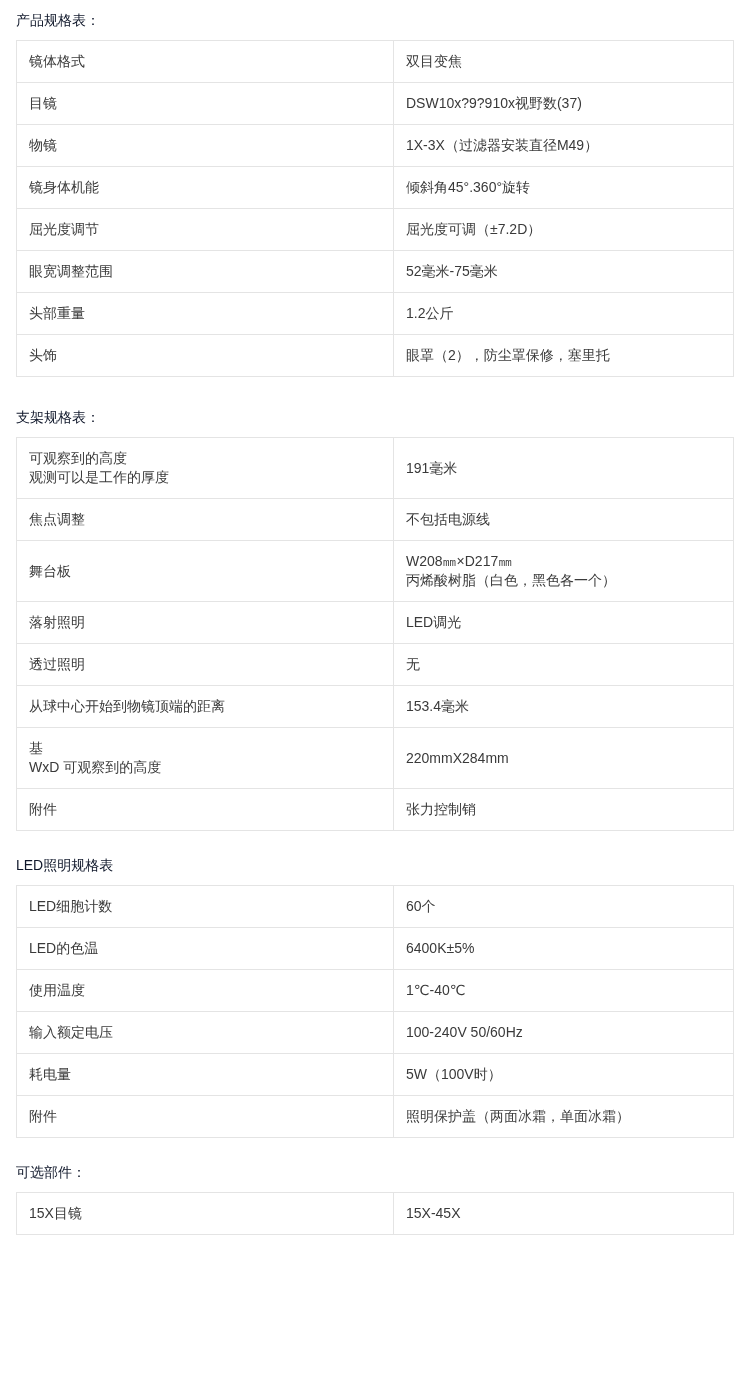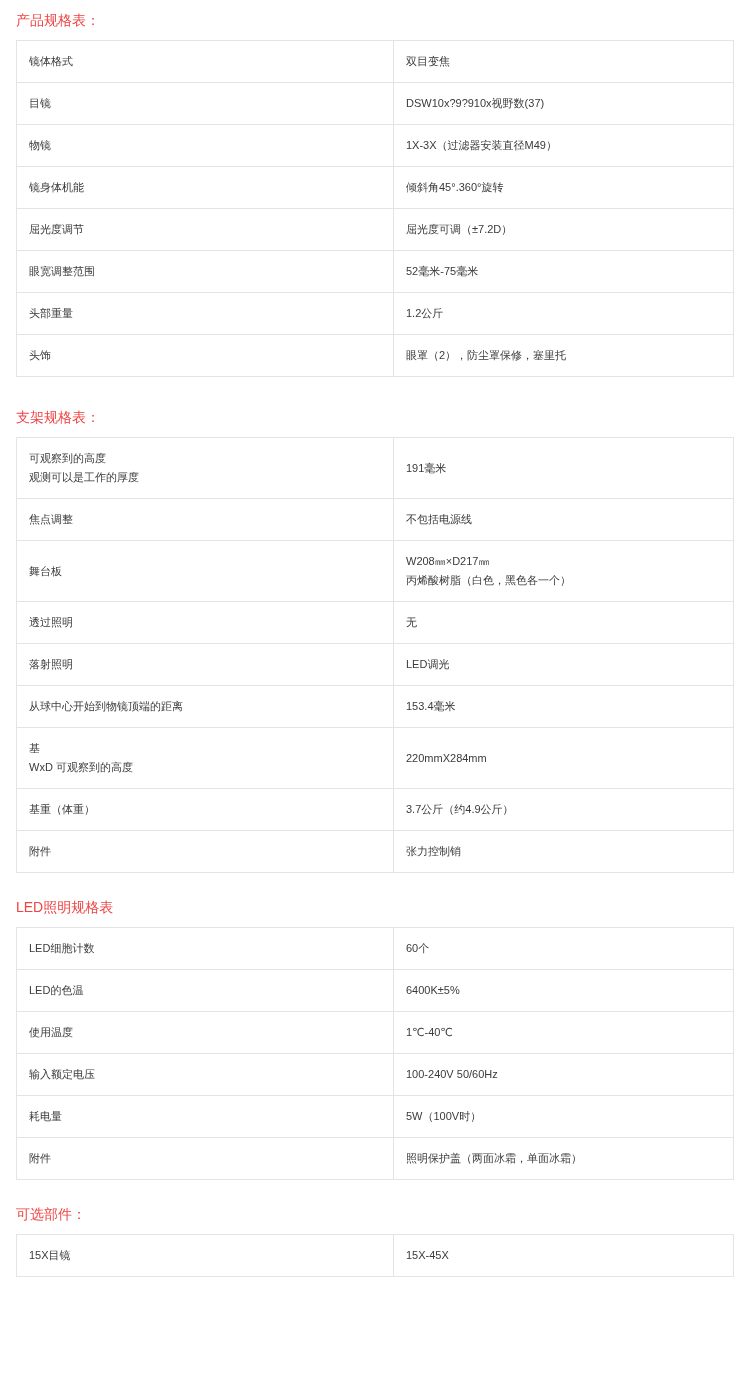--- a/index.html
+++ b/index.html
@@ -17,31 +17,31 @@
     width: 750px;
     box-sizing: border-box;
     padding: 0 16px;
   }
   .section {
     margin: 0;
   }
   .section-title {
     font-size: 14px;
     line-height: 20px;
-    color: #ef4444;
+    color: #0f172a;
     padding: 10px 0 10px 0;
     margin: 0;
     font-weight: normal;
   }
   .spec-table {
     width: 718px;
     border-collapse: collapse;
     table-layout: fixed;
     border: 1px solid #e4e4e4;
-    font-size: 11px;
+    font-size: 14px;
   }
   .spec-table td {
     border: 1px solid #e4e4e4;
     padding: 11px 12px;
     vertical-align: middle;
     color: #3a3a3a;
     line-height: 19px;
     word-break: break-word;
   }
   .spec-table td.key {
@@ -155,57 +155,49 @@
               <td class="key">
                 <span class="line">舞台板</span>
               </td>
               <td class="val">
                 <span class="line">W208㎜×D217㎜</span>
                 <span class="line">丙烯酸树脂（白色，黑色各一个）</span>
               </td>
             </tr>
             <tr>
               <td class="key">
+                <span class="line">落射照明</span>
+              </td>
+              <td class="val">
+                <span class="line">LED调光</span>
+              </td>
+            </tr>
+            <tr>
+              <td class="key">
                 <span class="line">透过照明</span>
               </td>
               <td class="val">
                 <span class="line">无</span>
-              </td>
-            </tr>
-            <tr>
-              <td class="key">
-                <span class="line">落射照明</span>
-              </td>
-              <td class="val">
-                <span class="line">LED调光</span>
               </td>
             </tr>
             <tr>
               <td class="key">
                 <span class="line">从球中心开始到物镜顶端的距离</span>
               </td>
               <td class="val">
                 <span class="line">153.4毫米</span>
               </td>
             </tr>
             <tr>
               <td class="key">
                 <span class="line">基</span>
                 <span class="line">WxD 可观察到的高度</span>
               </td>
               <td class="val">
                 <span class="line">220mmX284mm</span>
-              </td>
-            </tr>
-            <tr>
-              <td class="key">
-                <span class="line">基重（体重）</span>
-              </td>
-              <td class="val">
-                <span class="line">3.7公斤（约4.9公斤）</span>
               </td>
             </tr>
             <tr>
               <td class="key">
                 <span class="line">附件</span>
               </td>
               <td class="val">
                 <span class="line">张力控制销</span>
               </td>
             </tr>

